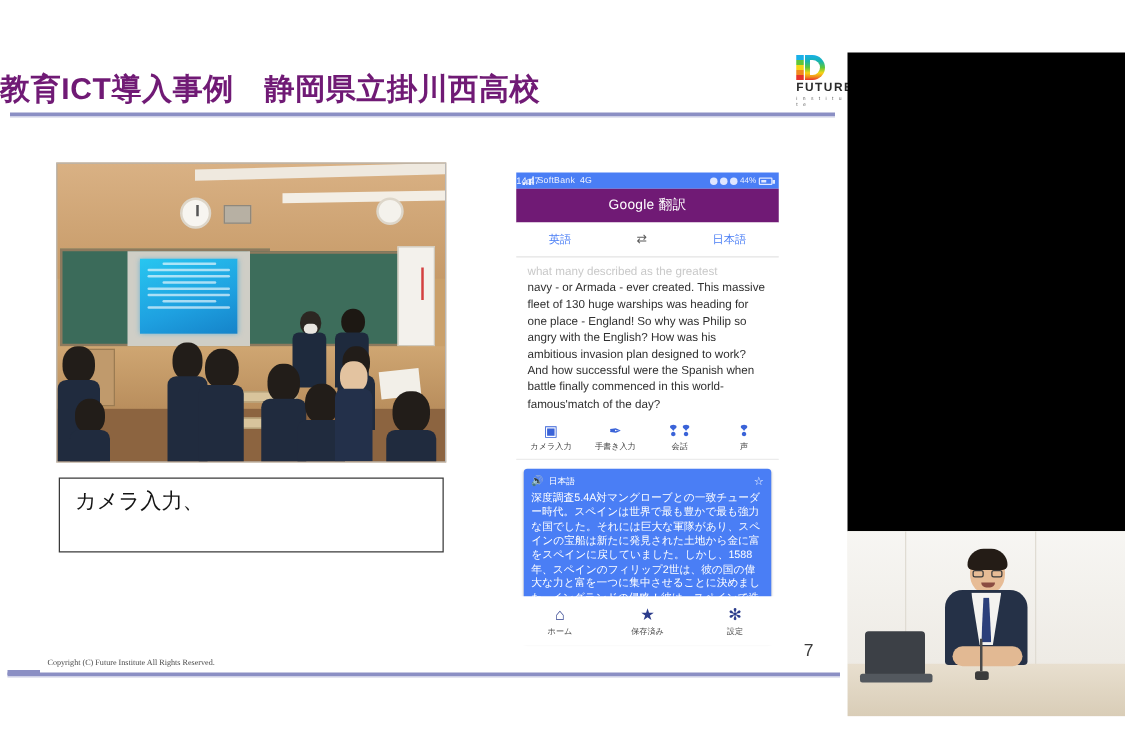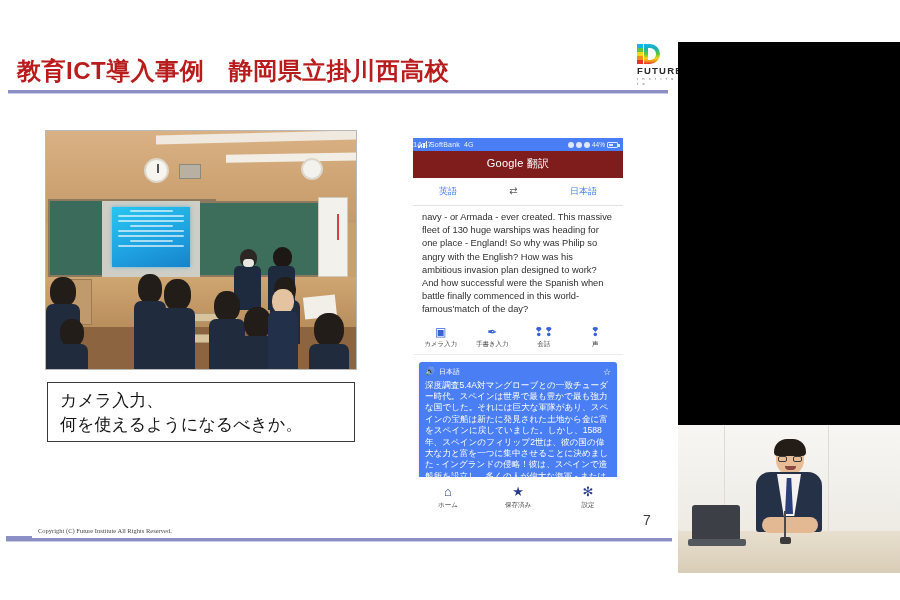--- a/index.html
+++ b/index.html
@@ -10,22 +10,22 @@
     overflow: hidden;
   }
   #stage { position: relative; width: 900px; height: 600px; background: #fff; }
 
   
   #slide {
     position: absolute; left: 0; top: 0; width: 678px; height: 552px;
     background: #ffffff;
   }
   #slide-title {
-    position: absolute; left: 17px; top: 55px;
-    font-size: 24px; font-weight: 700; color: #b91c1c;
+    position: absolute; left: 0; top: 55px;
+    font-size: 24px; font-weight: 700; color: #701a75;
     letter-spacing: 0.5px; white-space: pre;
   }
   #title-rule {
     position: absolute; left: 8px; top: 90px; width: 660px; height: 3px;
     background: #8b8fc4;
   }
   #title-rule::after {
     content: ""; position: absolute; left: 0; top: 3px; width: 100%; height: 1px;
     background: #c9cbe4;
   }
@@ -116,21 +116,21 @@
   #status-bar .sig i { width:1.5px; background:#eef2ff; display:block; }
   #status-bar .carrier { letter-spacing:.2px; }
   #status-bar .net { margin-left:4px; }
   #status-bar .clock { position:absolute; left:0; right:0; text-align:left; font-size:7.5px; }
   #status-bar .right { margin-left:auto; display:flex; align-items:center; gap:2px; z-index:2;}
   .sb-ic { width:6px; height:6px; border-radius:50%; background:#dfe7ff; display:inline-block; }
   .batt { width:11px; height:6px; border:1px solid #dfe7ff; border-radius:1px; position:relative; }
   .batt::before{content:"";position:absolute;left:1px;top:1px;bottom:1px;width:42%;background:#dfe7ff;}
   .batt::after{content:"";position:absolute;right:-2.5px;top:1.5px;width:1.5px;height:3px;background:#dfe7ff;}
   #app-title {
-    background:#7f1d1d; color:#fff; text-align:center; font-size:11px;
+    background:#701a75; color:#fff; text-align:center; font-size:11px;
     padding:5px 0 7px; letter-spacing:.2px;
   }
   #lang-bar {
     display:flex; align-items:flex-start; justify-content:space-between;
     background:#fff; padding:7px 26px 7px 26px; border-bottom:1px solid #e3e3e3;gap:12px;
   }
   #lang-bar .lang { font-size:9px; color:#4a7ef5; }
   #lang-bar .swap { font-size:10px; color:#5c5c5c; }
   #src-text {
     padding:5px 9px 4px; font-size:9.3px; line-height:13.2px; color:#2f2f2f;
@@ -303,21 +303,20 @@
           <div class="b" style="width:40px;height:28px;margin-left:-5px"></div>
       </div>
       <div class="ph-stu" style="left:14px;top:188px">
         <div class="h" style="width:24px;height:28px"></div>
           <div class="b" style="width:32px;height:30px;margin-left:-4px"></div>
       </div>
     </div>
 
     <div id="caption">
       <div class="line">カメラ入力、</div>
-      <div class="line">何を使えるようになるべきか。</div>
     </div>
 
     <div id="phone">
 
       <div id="status-bar">
         <span class="sig">
           <i style="height:2px"></i>
             <i style="height:3.5px"></i>
             <i style="height:5px"></i>
             <i style="height:6.5px"></i>
@@ -336,20 +335,21 @@
 
       <div id="app-title">Google 翻訳</div>
 
       <div id="lang-bar">
         <span class="lang">英語</span>
         <span class="swap">⇄</span>
         <span class="lang">日本語</span>
       </div>
 
       <div id="src-text">
+        <div class="fade">what many described as the greatest</div>
         <div>navy - or Armada - ever created. This massive fleet of 130 huge warships was heading for one place - England! So why was Philip so angry with the English? How was his ambitious invasion plan designed to work? And how successful were the Spanish when battle finally commenced in this world-famous'match of the day?</div>
       </div>
 
       <div id="input-modes">
         <div class="mode">
           <div class="gl">▣</div>
           <div class="lb">カメラ入力</div>
         </div>
         <div class="mode">
           <div class="gl">✒</div>

